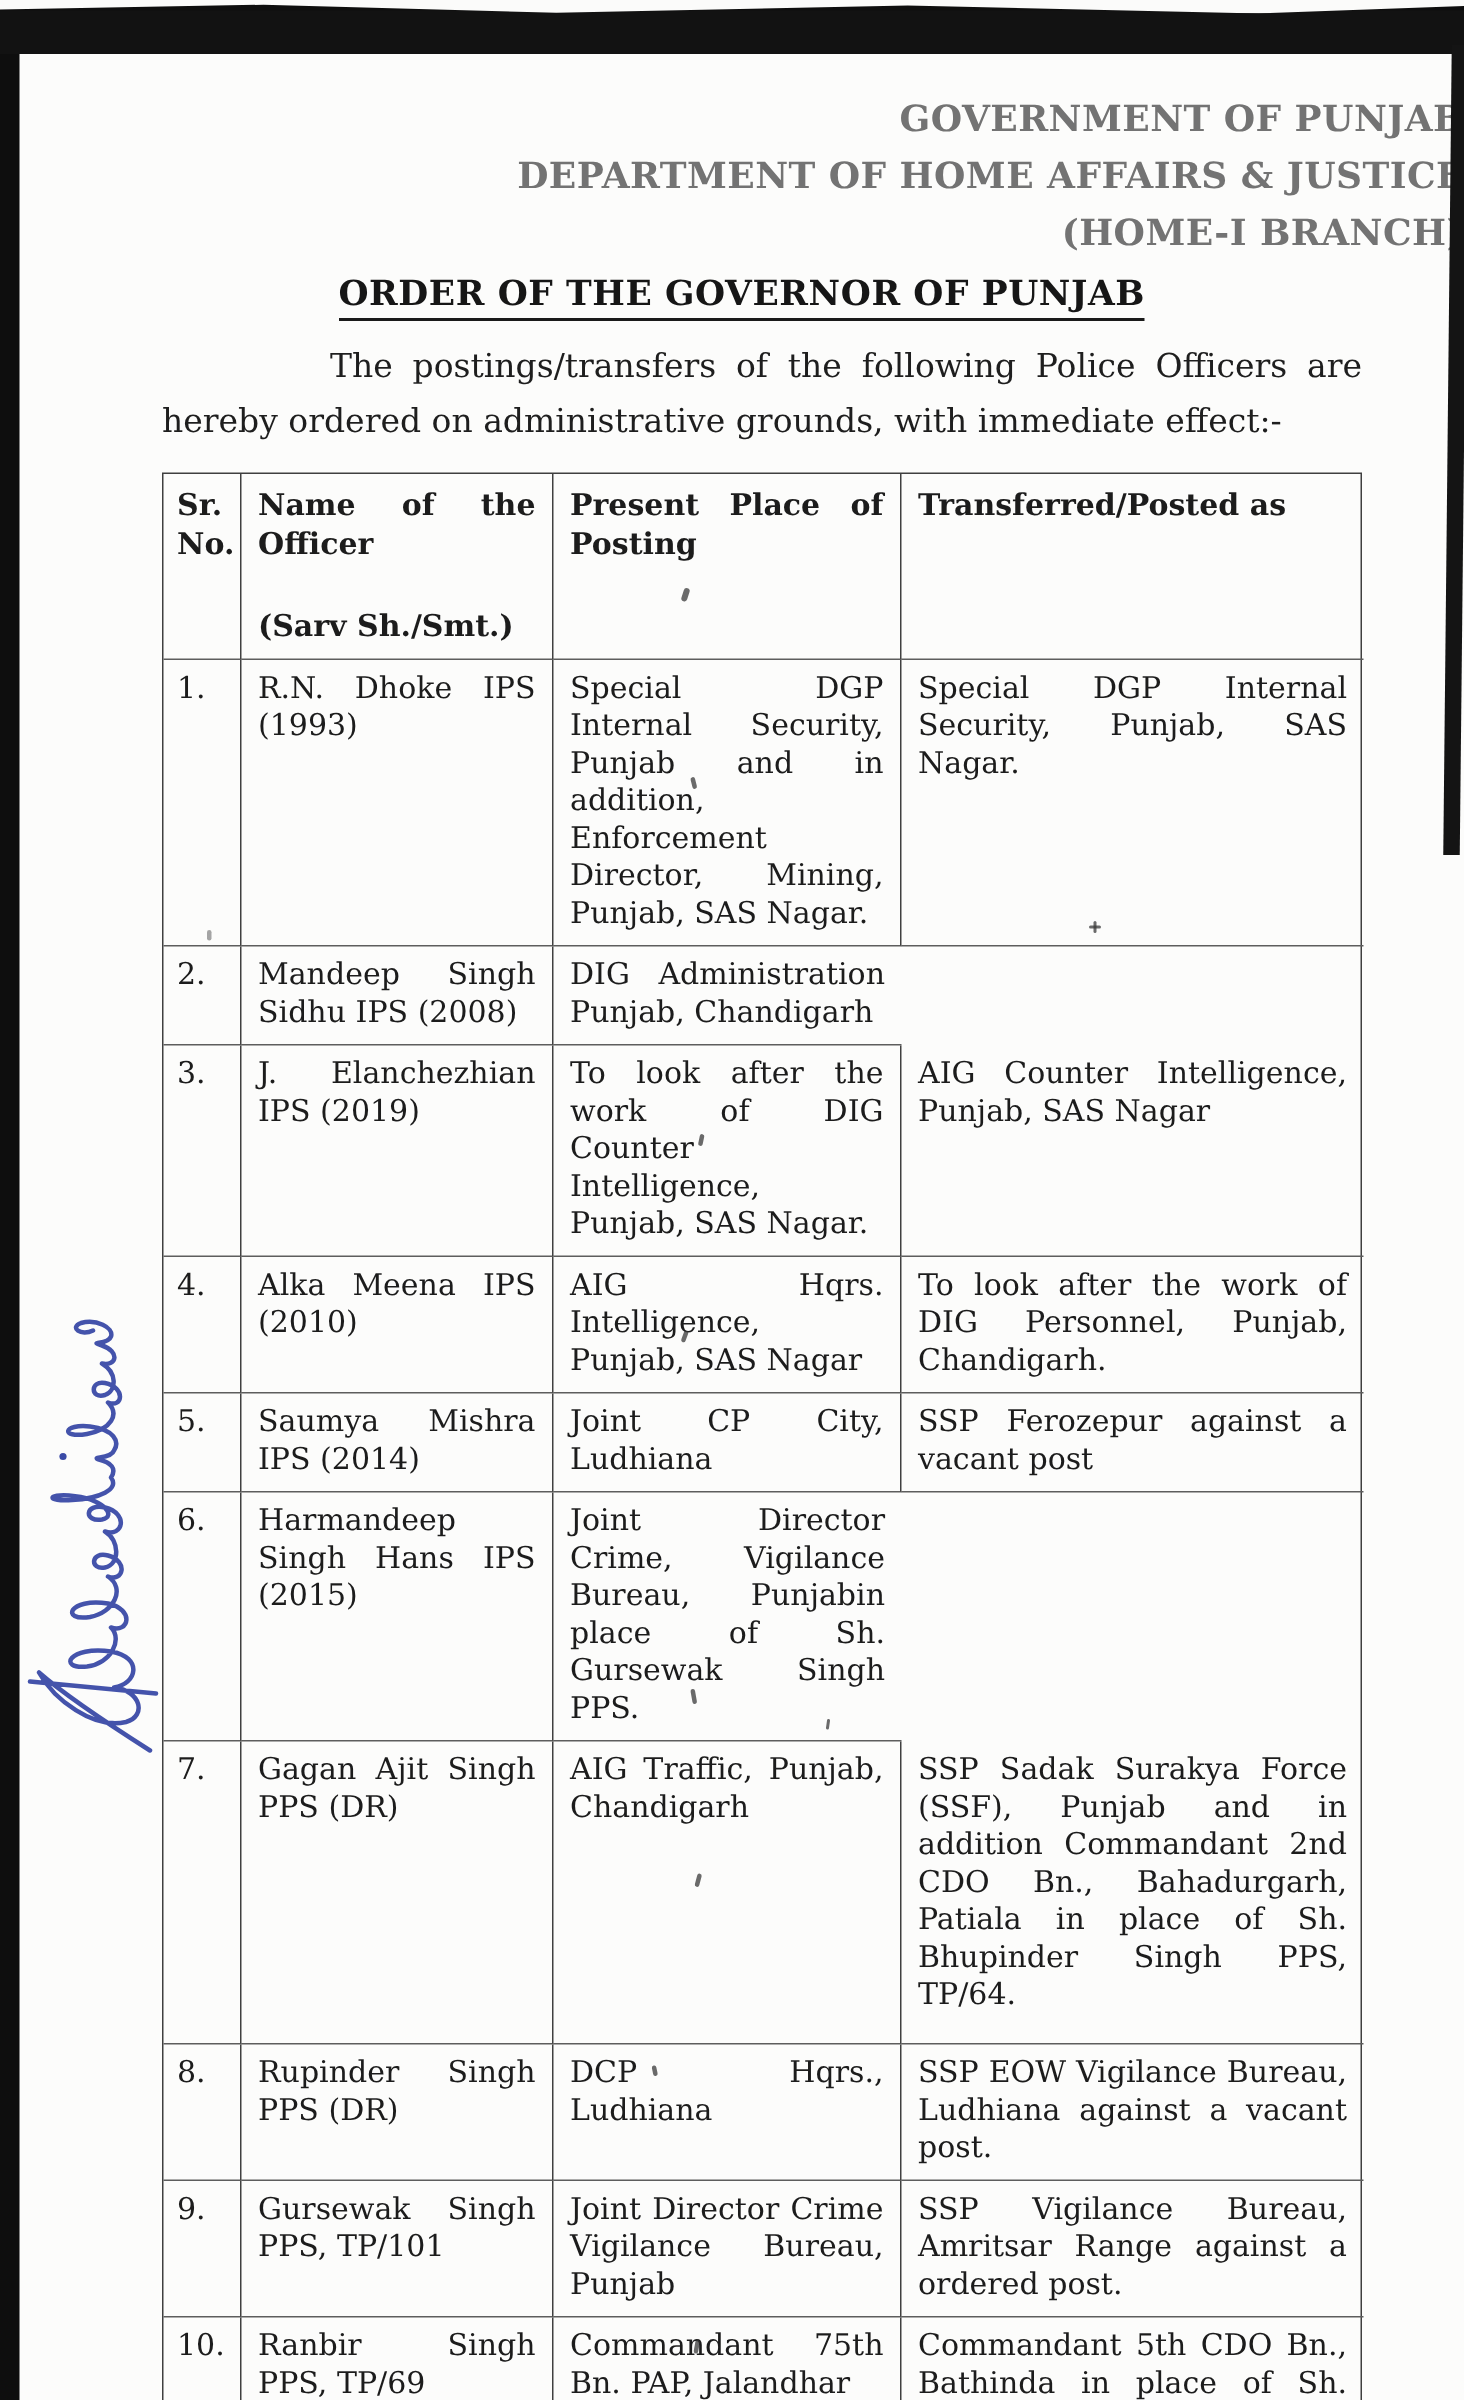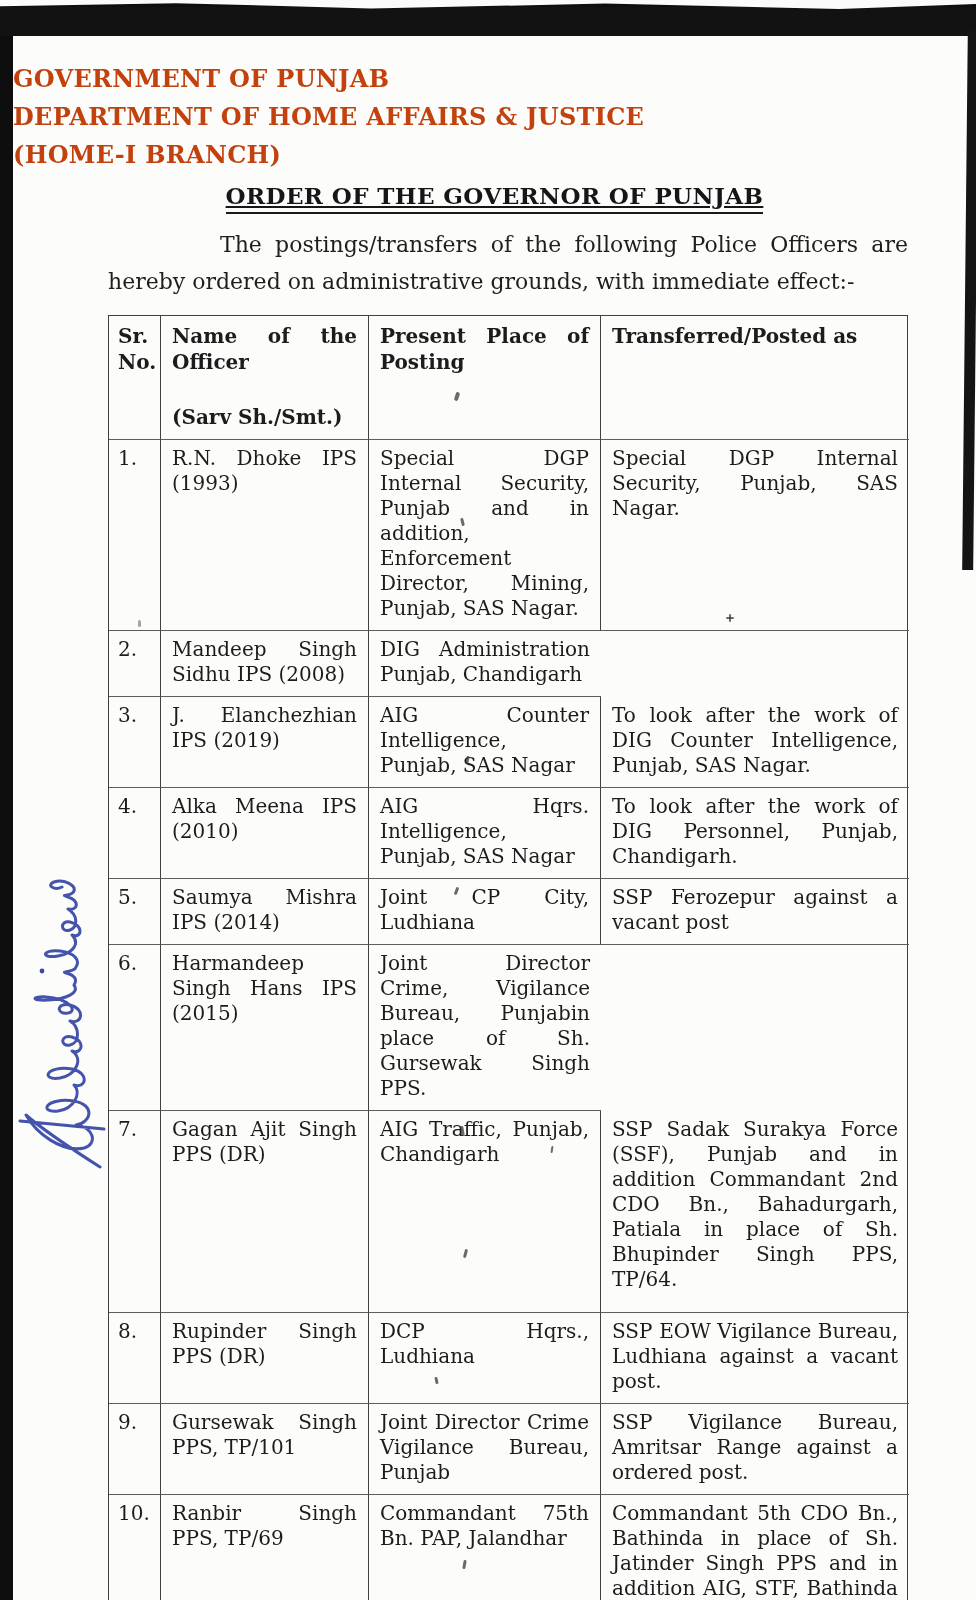--- a/index.html
+++ b/index.html
@@ -5,23 +5,23 @@
   * { margin:0; padding:0; box-sizing:border-box; }
   html,body { width:976px; height:1600px; }
   body { font-family:"DejaVu Serif","Liberation Serif",serif; color:#1c1c1c; background:#0e0e0e; position:relative; overflow:hidden; }
 
   .scan-top-white { position:absolute; top:0; left:0; width:976px; height:9px; background:#fbfbfa; clip-path:polygon(0 0,100% 0,100% 45%,86% 100%,62% 40%,38% 95%,18% 35%,0 70%); z-index:3; }
   .scan-top-black { position:absolute; top:7px; left:0; width:976px; height:29px; background:#121212; z-index:2; }
   .scan-right-black { position:absolute; top:30px; right:0; width:11px; height:540px; background:#141414; transform:skewX(-0.6deg); z-index:2; }
 
   .paper { position:absolute; top:34px; left:13px; right:0; bottom:0; background:#fcfcfb; z-index:1; }
 
-  .doc-header { padding-top:26px; text-align:left; font-weight:bold; font-size:24px; line-height:38px; letter-spacing:.3px; color:#c2410c; }
+  .doc-header { padding-top:26px; text-align:right; font-weight:bold; font-size:24px; line-height:38px; letter-spacing:.3px; color:#737373; }
   .order-title-wrap { text-align:center; margin-top:8px; }
-  .order-title { display:inline-block; font-weight:bold; font-size:23px; letter-spacing:.4px; border-bottom:2.5px solid #1a1a1a; padding-bottom:3px; color:#161616;text-decoration:underline; }
+  .order-title { display:inline-block; font-weight:bold; font-size:23px; letter-spacing:.4px; border-bottom:2.5px solid #1a1a1a; padding-bottom:3px; color:#161616; }
 
   .intro { width:800px; margin:12px 0 0 95px; font-size:22px; line-height:37px; text-align:justify; text-indent:112px; color:#1e1e1e; }
 
   .doc-table { width:800px; margin:15px 0 0 95px; border:1.5px solid #3f3f3f; }
   .trow { display:grid; grid-template-columns:52px 208px 232px 308px; }
   .trow:last-child .cell { border-bottom:none; }
   .cell { border-right:1px solid #404040; border-bottom:1px solid #5d5d5d; padding:6px 11px 9px 11px; font-size:20px; line-height:25px; text-align:justify; overflow:hidden; }
   .cell:last-child { border-right:none; }
   .cell.sr { padding-left:9px; text-align:left; }
   .thead .cell { font-weight:bold; line-height:26px; padding-top:7px; }
@@ -76,22 +76,22 @@
 
     <div class="trow r2">
       <div class="cell sr">2.</div>
       <div class="cell">Mandeep Singh Sidhu IPS (2008)</div>
       <div class="cell">DIG Administration Punjab, Chandigarh</div>
     </div>
 
     <div class="trow r3">
       <div class="cell sr">3.</div>
       <div class="cell">J. Elanchezhian IPS (2019)</div>
+      <div class="cell">To look after the work of DIG Counter Intelligence, Punjab, SAS Nagar.</div>
       <div class="cell">AIG Counter Intelligence, Punjab, SAS Nagar</div>
-      <div class="cell">To look after the work of DIG Counter Intelligence, Punjab, SAS Nagar.</div>
     </div>
 
     <div class="trow r4">
       <div class="cell sr">4.</div>
       <div class="cell">Alka Meena IPS (2010)</div>
       <div class="cell">AIG Hqrs. Intelligence, Punjab, SAS Nagar</div>
       <div class="cell">To look after the work of DIG Personnel, Punjab, Chandigarh.</div>
     </div>
 
     <div class="trow r5">

